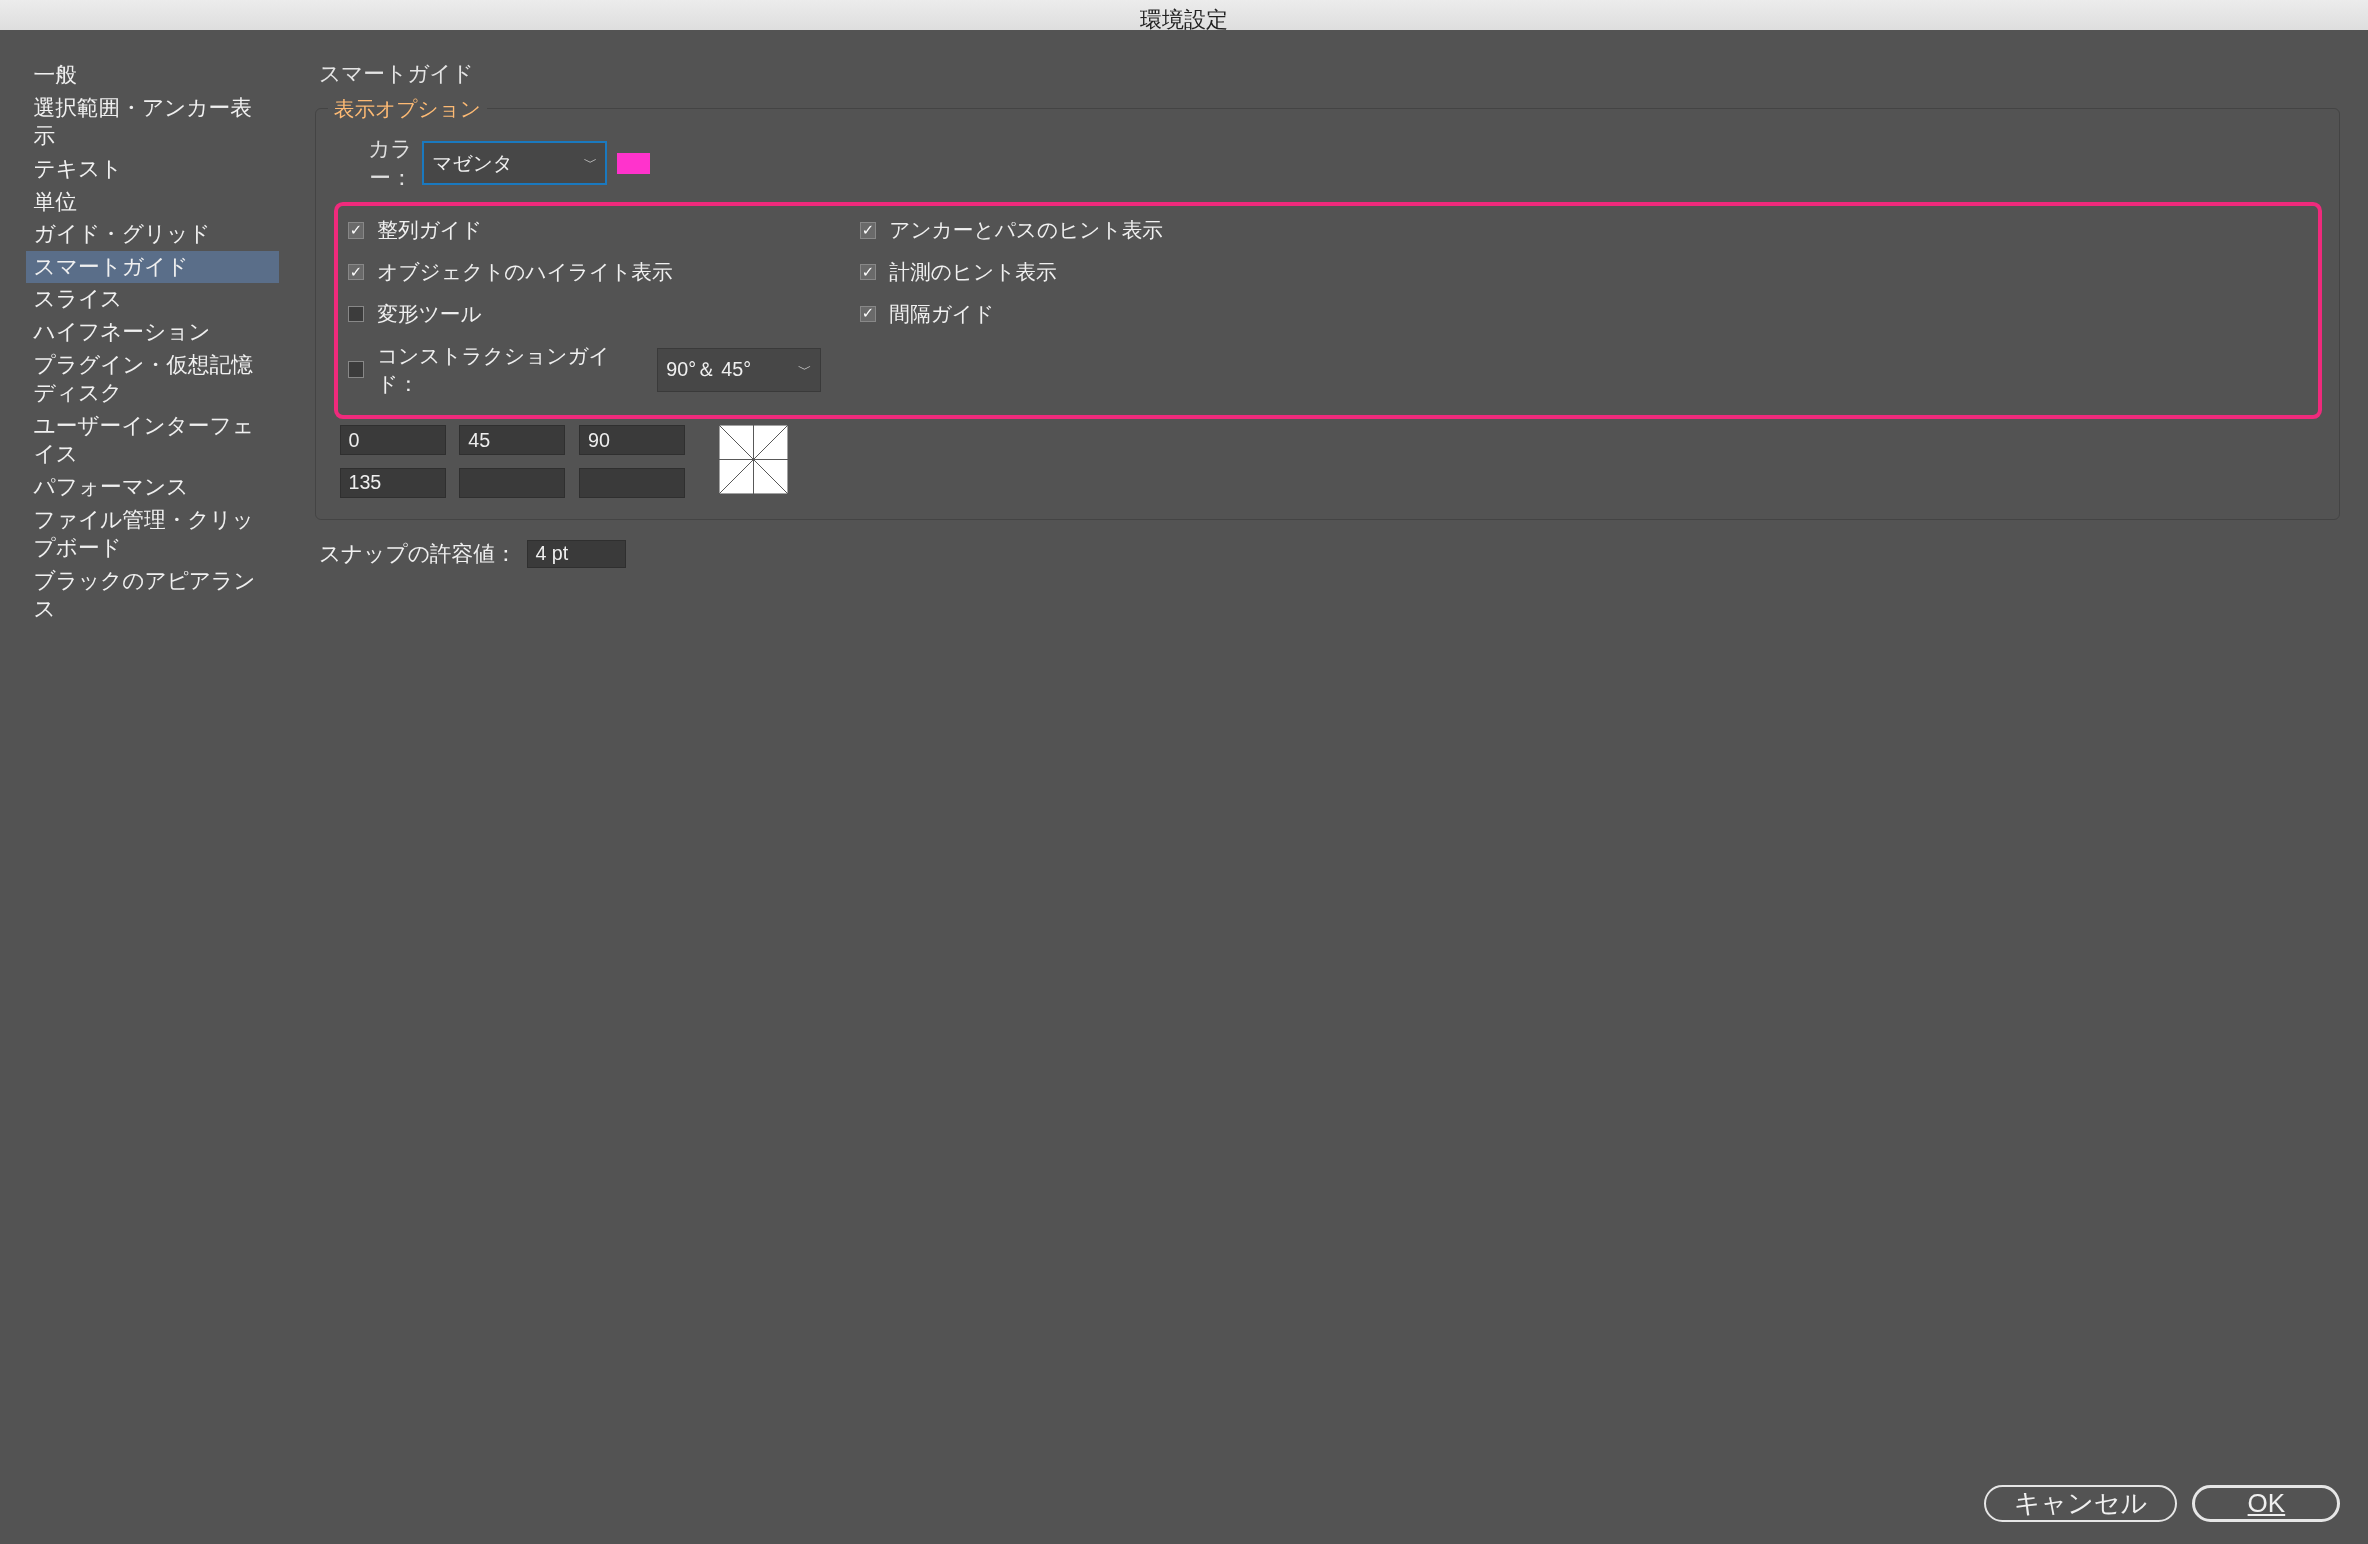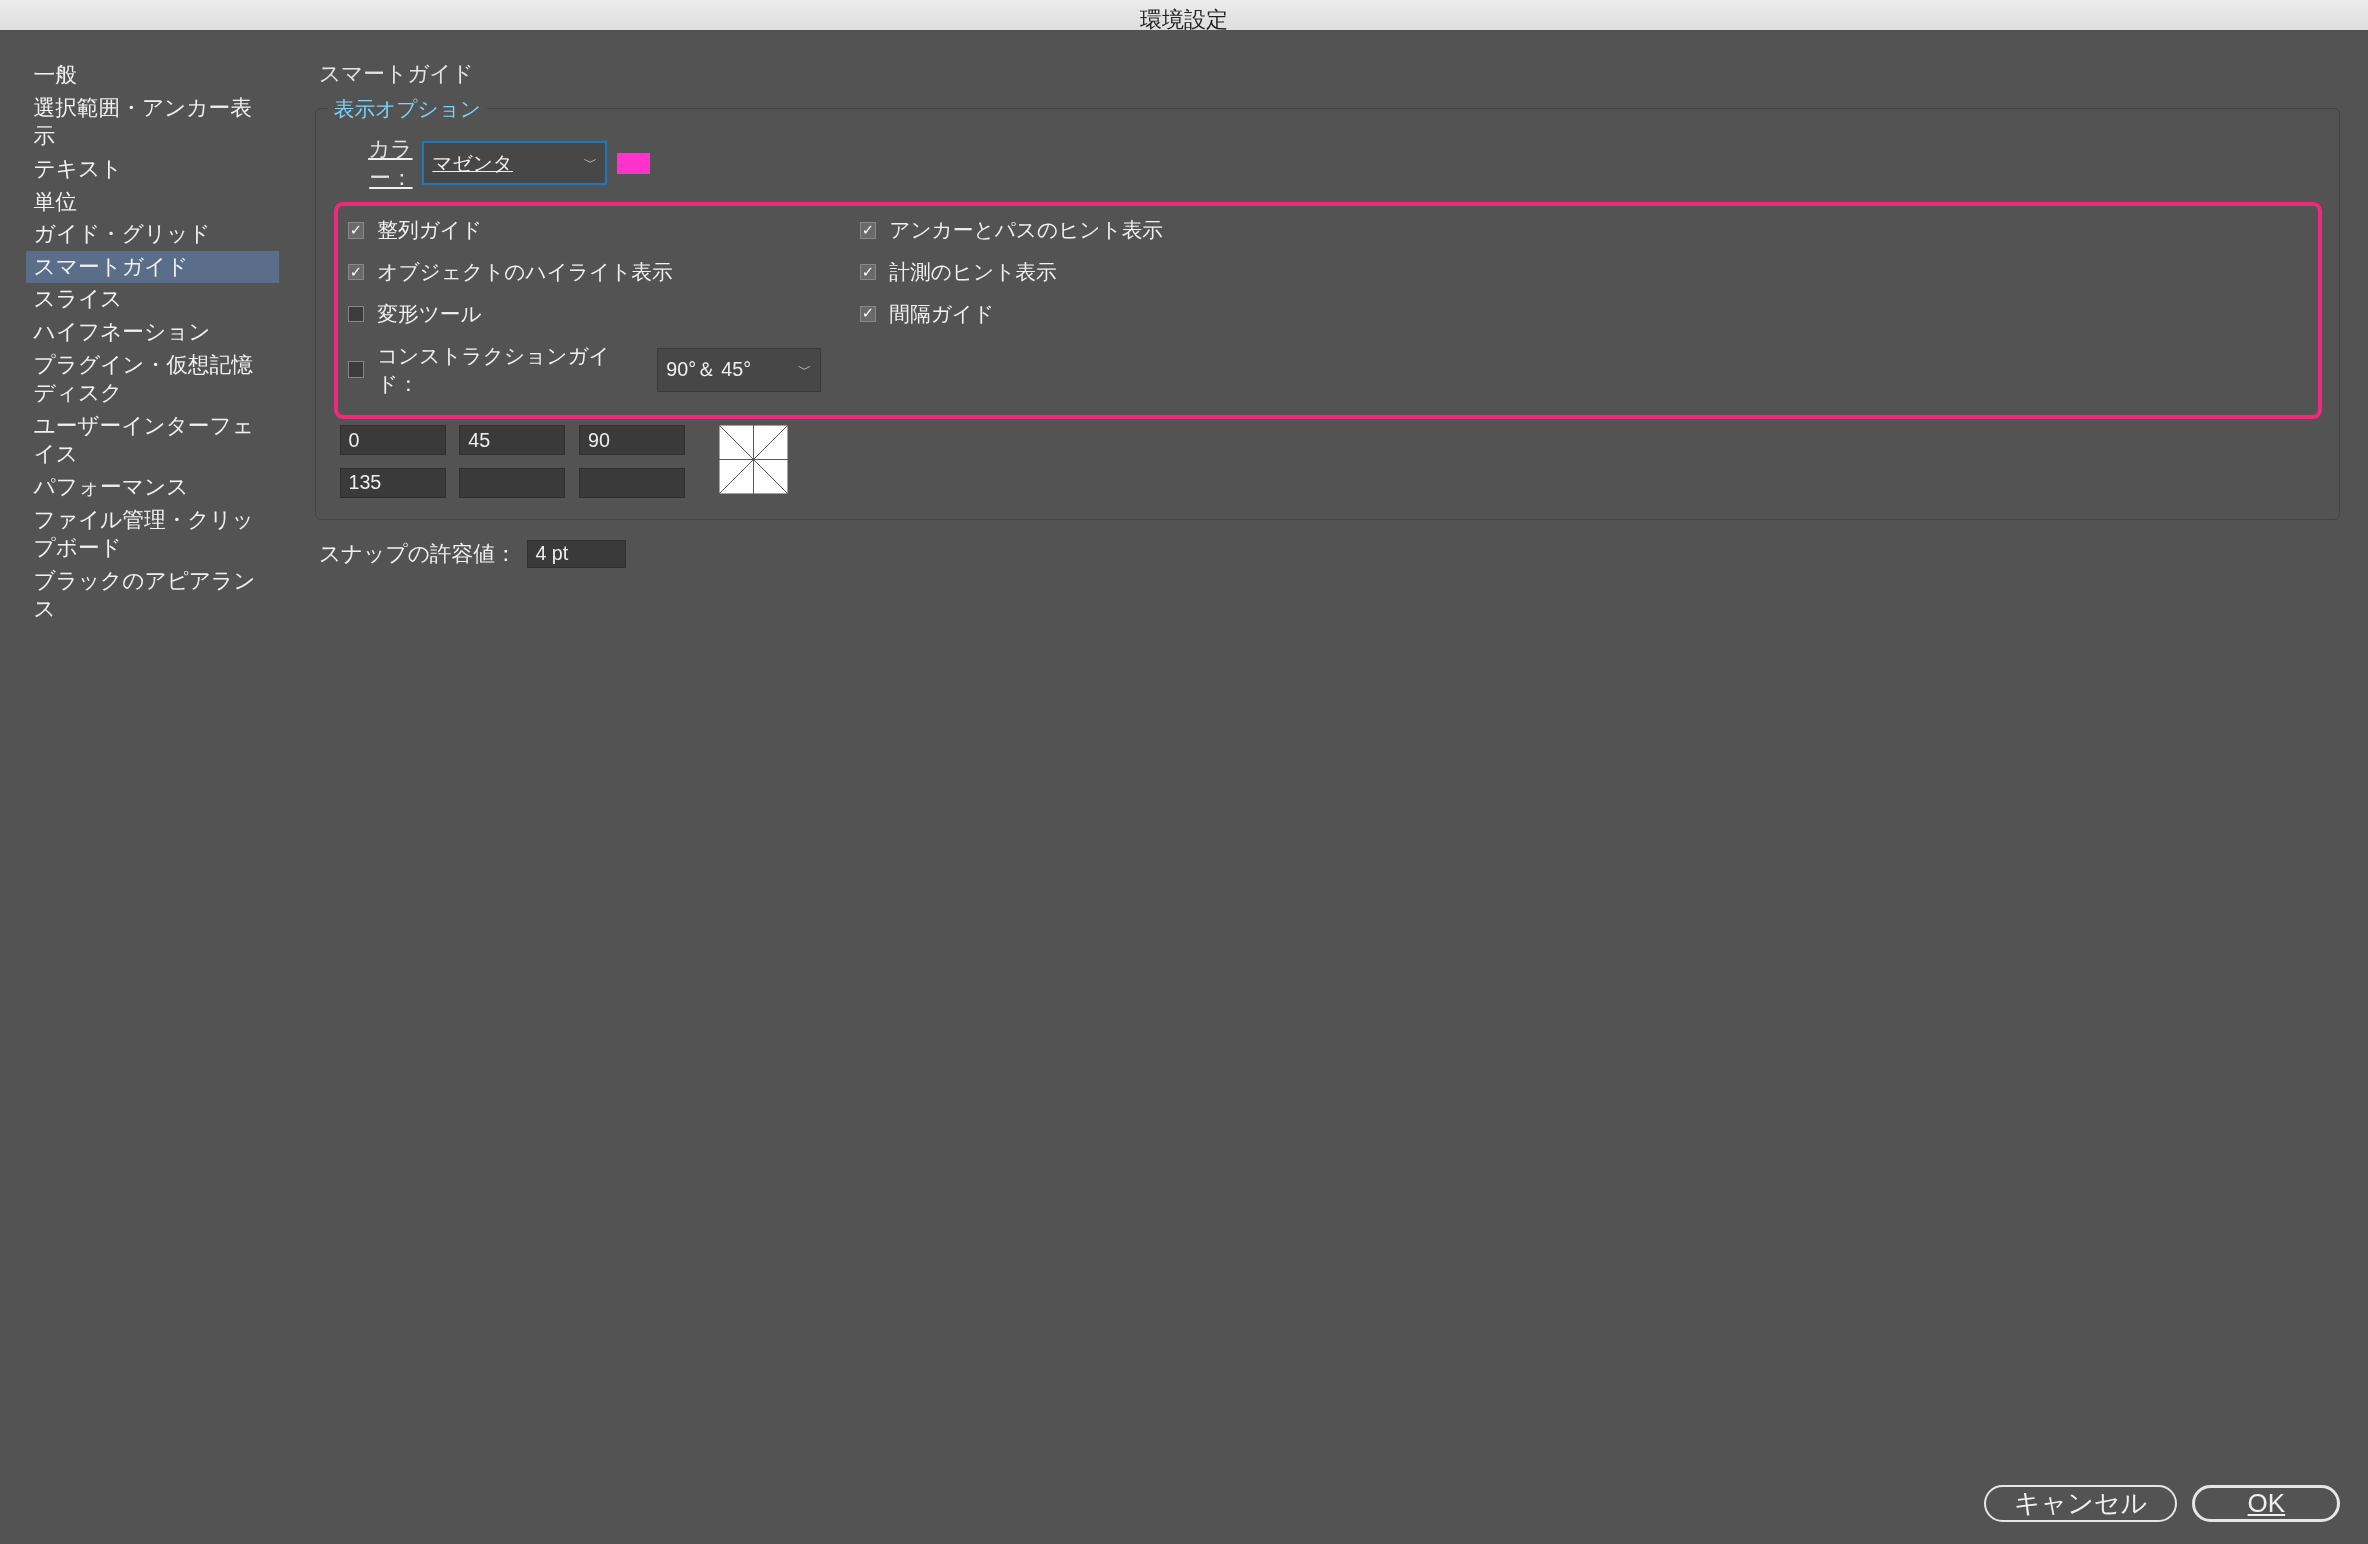--- a/index.html
+++ b/index.html
@@ -63,28 +63,27 @@
     background: #535353;
     margin-bottom: 19.7px;
   }
   .group-label {
     position: absolute;
     top: -13.8px;
     left: 11.8px;
     background: #535353;
     padding: 0 5.9px;
     font-size: 20.7px;
-    color: #7dd3fc;
+    color: #fdba74;
   }
   .row {
     display: flex;
     align-items: center;
     gap: 9.9px;
     margin-bottom: 9.9px;
-    text-decoration: underline;
   }
   .label-right {
     text-align: right;
     color: #e0e0e0;
   }
   .select {
     position: relative;
     display: flex;
     align-items: center;
     border: 2px solid #1a79bf;

